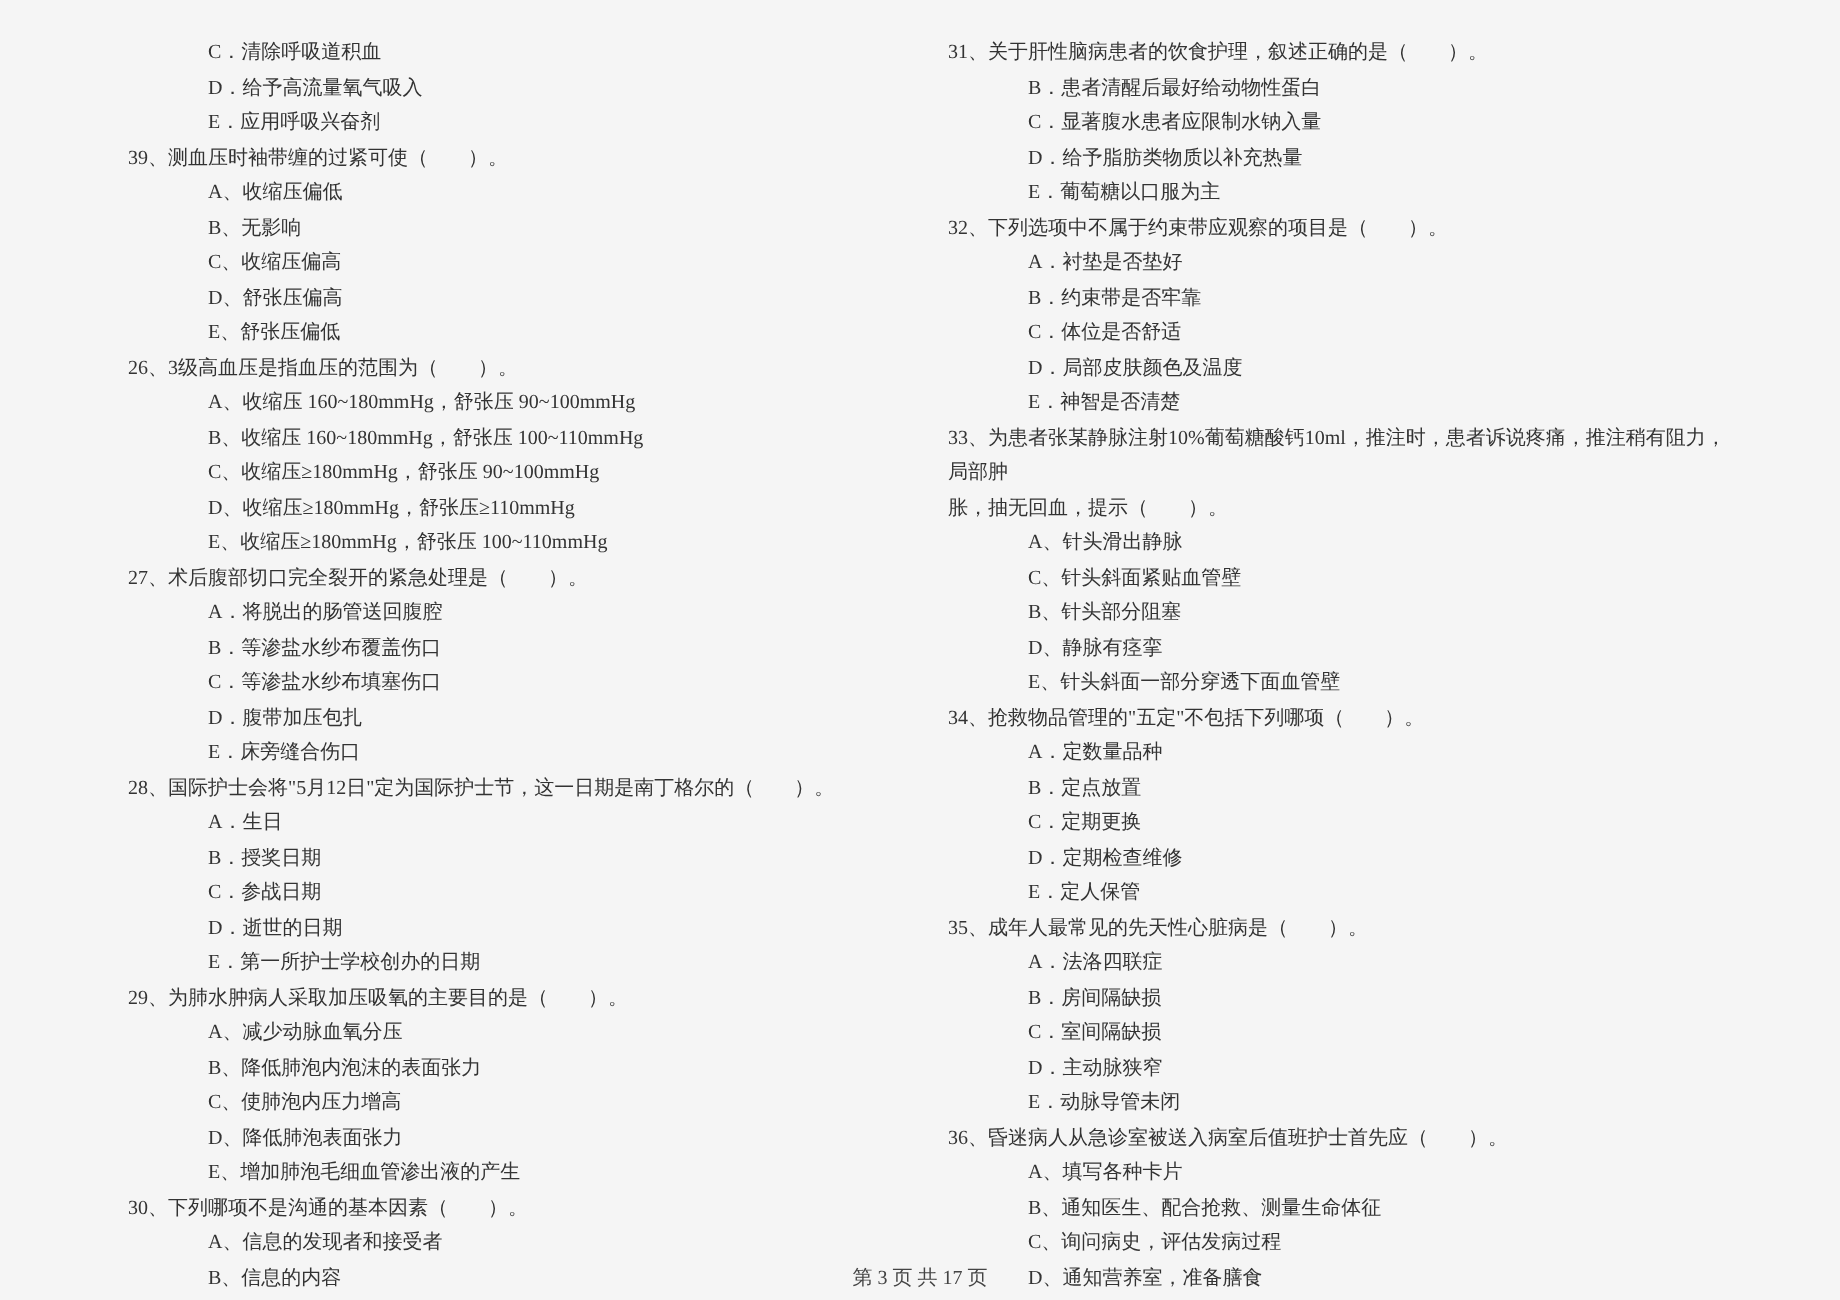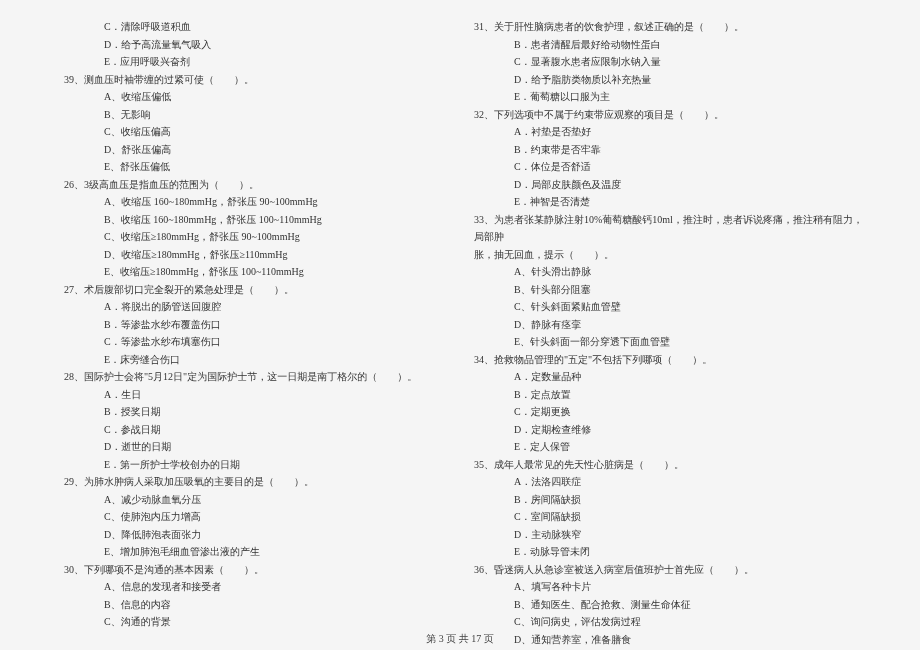--- a/index.html
+++ b/index.html
@@ -61,31 +61,33 @@
     <div class="option">A、收缩压 160~180mmHg，舒张压 90~100mmHg</div>
     <div class="option">B、收缩压 160~180mmHg，舒张压 100~110mmHg</div>
     <div class="option">C、收缩压≥180mmHg，舒张压 90~100mmHg</div>
     <div class="option">D、收缩压≥180mmHg，舒张压≥110mmHg</div>
     <div class="option">E、收缩压≥180mmHg，舒张压 100~110mmHg</div>
 
     <div class="question"><span>27、</span><span>术后腹部切口完全裂开的紧急处理是（　　）。</span></div>
     <div class="option">A．将脱出的肠管送回腹腔</div>
     <div class="option">B．等渗盐水纱布覆盖伤口</div>
     <div class="option">C．等渗盐水纱布填塞伤口</div>
+    <div class="option">D．腹带加压包扎</div>
     <div class="option">E．床旁缝合伤口</div>
 
     <div class="question"><span>28、</span><span>国际护士会将"5月12日"定为国际护士节，这一日期是南丁格尔的（　　）。</span></div>
     <div class="option">A．生日</div>
     <div class="option">B．授奖日期</div>
     <div class="option">C．参战日期</div>
     <div class="option">D．逝世的日期</div>
     <div class="option">E．第一所护士学校创办的日期</div>
 
     <div class="question"><span>29、</span><span>为肺水肿病人采取加压吸氧的主要目的是（　　）。</span></div>
     <div class="option">A、减少动脉血氧分压</div>
+    <div class="option">B、降低肺泡内泡沫的表面张力</div>
     <div class="option">C、使肺泡内压力增高</div>
     <div class="option">D、降低肺泡表面张力</div>
     <div class="option">E、增加肺泡毛细血管渗出液的产生</div>
 
     <div class="question"><span>30、</span><span>下列哪项不是沟通的基本因素（　　）。</span></div>
     <div class="option">A、信息的发现者和接受者</div>
     <div class="option">B、信息的内容</div>
     <div class="option">C、沟通的背景</div>
 
   </div>
@@ -100,22 +102,22 @@
     <div class="question"><span>32、</span><span>下列选项中不属于约束带应观察的项目是（　　）。</span></div>
     <div class="option">A．衬垫是否垫好</div>
     <div class="option">B．约束带是否牢靠</div>
     <div class="option">C．体位是否舒适</div>
     <div class="option">D．局部皮肤颜色及温度</div>
     <div class="option">E．神智是否清楚</div>
 
     <div class="question"><span>33、</span><span>为患者张某静脉注射10%葡萄糖酸钙10ml，推注时，患者诉说疼痛，推注稍有阻力，局部肿</span></div>
     <div class="continuation">胀，抽无回血，提示（　　）。</div>
     <div class="option">A、针头滑出静脉</div>
+    <div class="option">C、针头斜面紧贴血管壁</div>
     <div class="option">B、针头部分阻塞</div>
-    <div class="option">C、针头斜面紧贴血管壁</div>
     <div class="option">D、静脉有痉挛</div>
     <div class="option">E、针头斜面一部分穿透下面血管壁</div>
 
     <div class="question"><span>34、</span><span>抢救物品管理的"五定"不包括下列哪项（　　）。</span></div>
     <div class="option">A．定数量品种</div>
     <div class="option">B．定点放置</div>
     <div class="option">C．定期更换</div>
     <div class="option">D．定期检查维修</div>
     <div class="option">E．定人保管</div>
 

